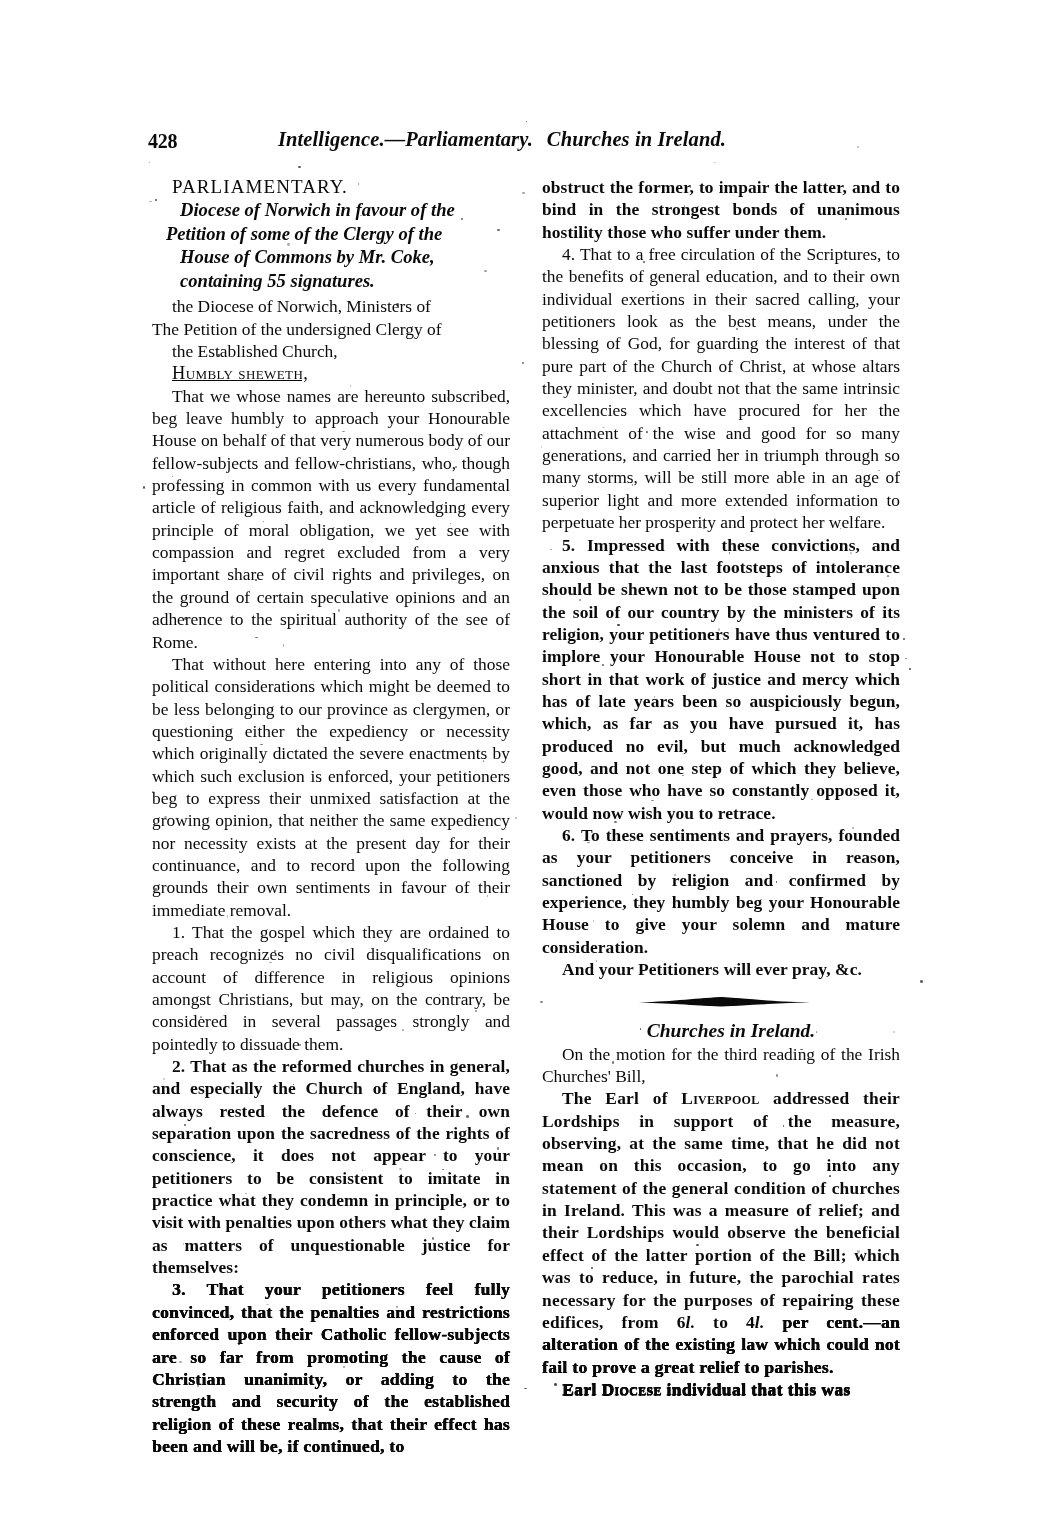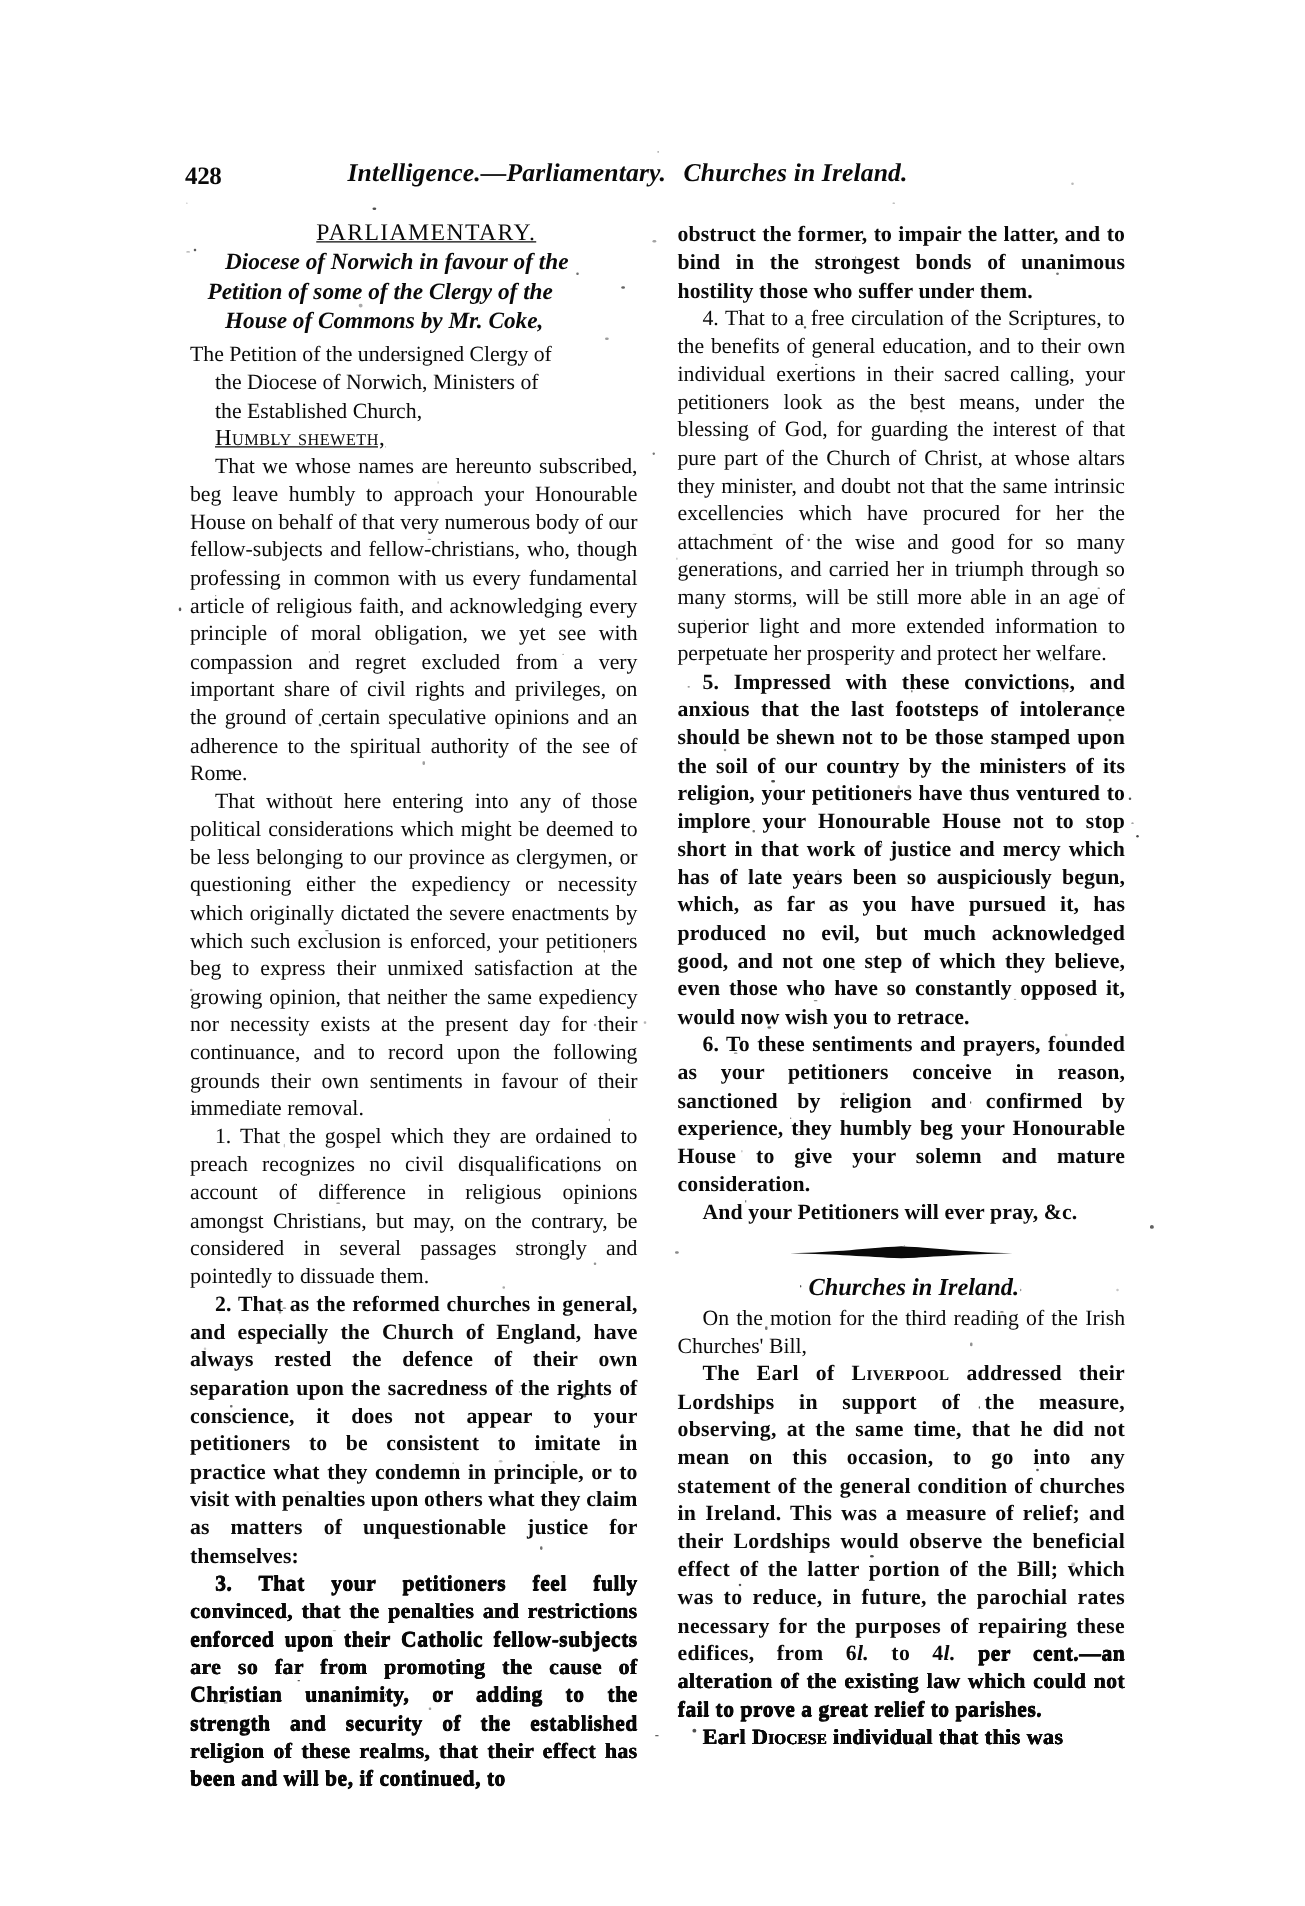--- a/index.html
+++ b/index.html
@@ -69,26 +69,25 @@
   p.hang {
     text-indent: 0;
     padding-left: 20px;
   }
   p.hang-first {
     text-indent: -20px;
   }
 
   
   .section-head {
-    text-align: center;
+    text-align: left;
     text-indent: 0;
     font-size: 19px;
     letter-spacing: 1.1px;
     margin-bottom: 2px;
-    text-decoration: underline;
   }
   .italic-title {
     text-indent: 0;
     font-style: italic;
     font-weight: bold;
     font-size: 18.6px;
     line-height: 23.5px;
     text-align: left;
     padding-left: 14px;
     margin-bottom: 3px;
@@ -160,24 +159,25 @@
   </div>
 
   <div class="col col-left">
 
     <p class="section-head">PARLIAMENTARY.</p>
 
     <div class="italic-title">
       <span class="l ind">Diocese of Norwich in favour of the</span>
       <span class="l">Petition of some of the Clergy of the</span>
       <span class="l ind">House of Commons by Mr. Coke,</span>
+      <span class="l ind">containing 55 signatures.</span>
     </div>
 
+    <p class="hang">the Diocese of Norwich, Ministers of</p>
     <p class="hang hang-first">The Petition of the undersigned Clergy of</p>
-    <p class="hang">the Diocese of Norwich, Ministers of</p>
     <p class="hang">the Established Church,</p>
 
     <p class="smallcaps">Humbly sheweth,</p>
 
     <p>That we whose names are hereunto subscribed, beg leave humbly to approach your Honourable House on behalf of that very numerous body of our fellow-subjects and fellow-christians, who, though professing in common with us every fundamental article of religious faith, and acknowledging every principle of moral obligation, we yet see with compassion and regret excluded from a very important share of civil rights and privileges, on the ground of certain speculative opinions and an adherence to the spiritual authority of the see of Rome.</p>
 
     <p>That without here entering into any of those political considerations which might be deemed to be less belonging to our province as clergymen, or questioning either the expediency or necessity which originally dictated the severe enactments by which such exclusion is enforced, your petitioners beg to express their unmixed satisfaction at the growing opinion, that neither the same expediency nor necessity exists at the present day for their continuance, and to record upon the following grounds their own sentiments in favour of their immediate removal.</p>
 
     <p>1. That the gospel which they are ordained to preach recognizes no civil disqualifications on account of difference in religious opinions amongst Christians, but may, on the contrary, be considered in several passages strongly and pointedly to dissuade them.</p>
 

